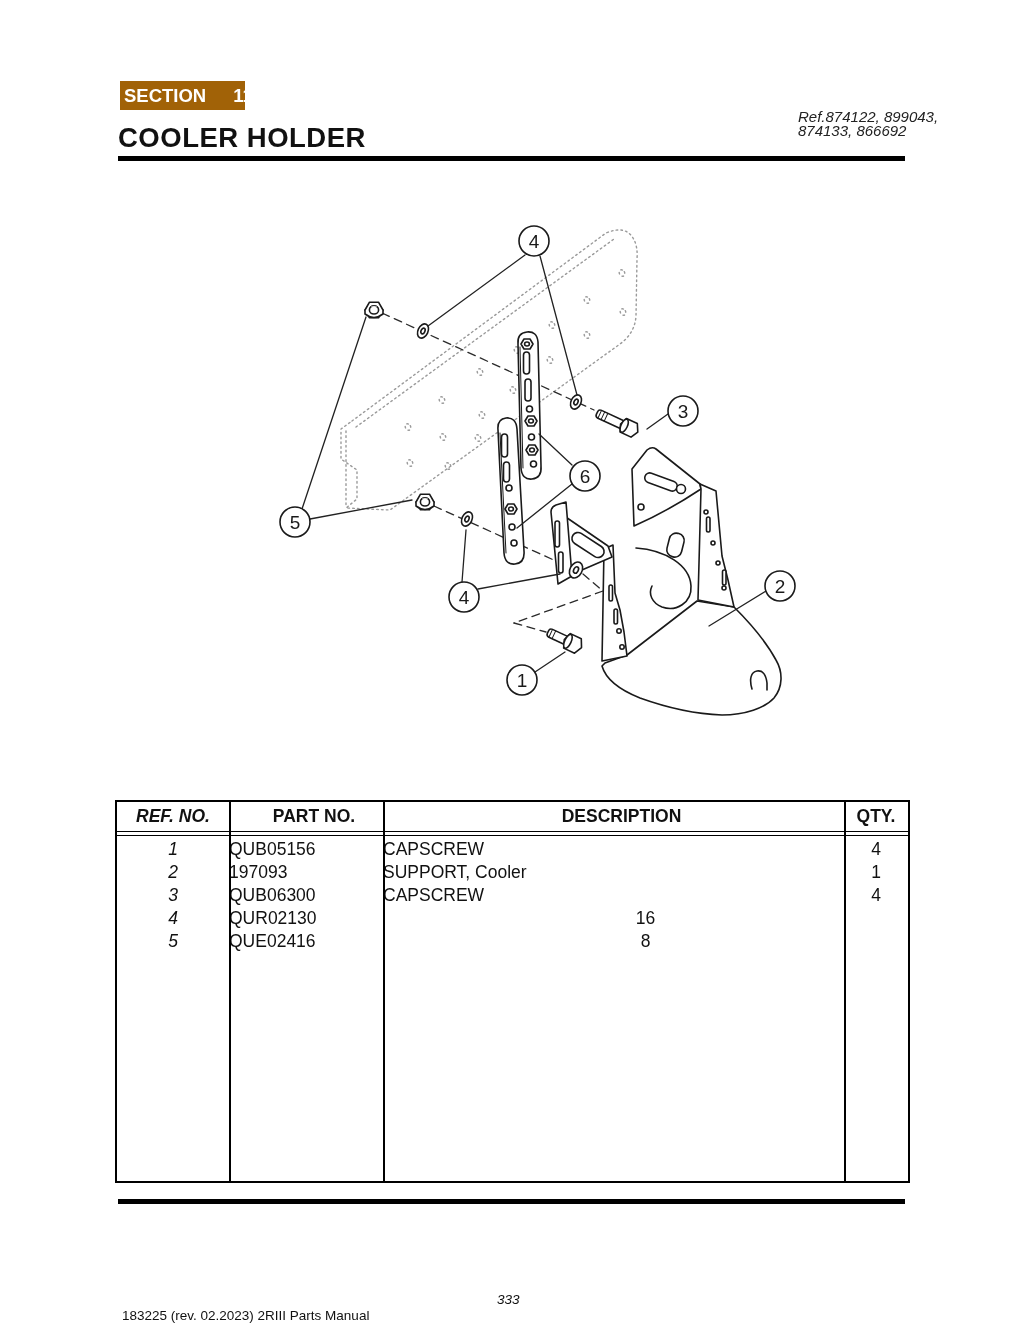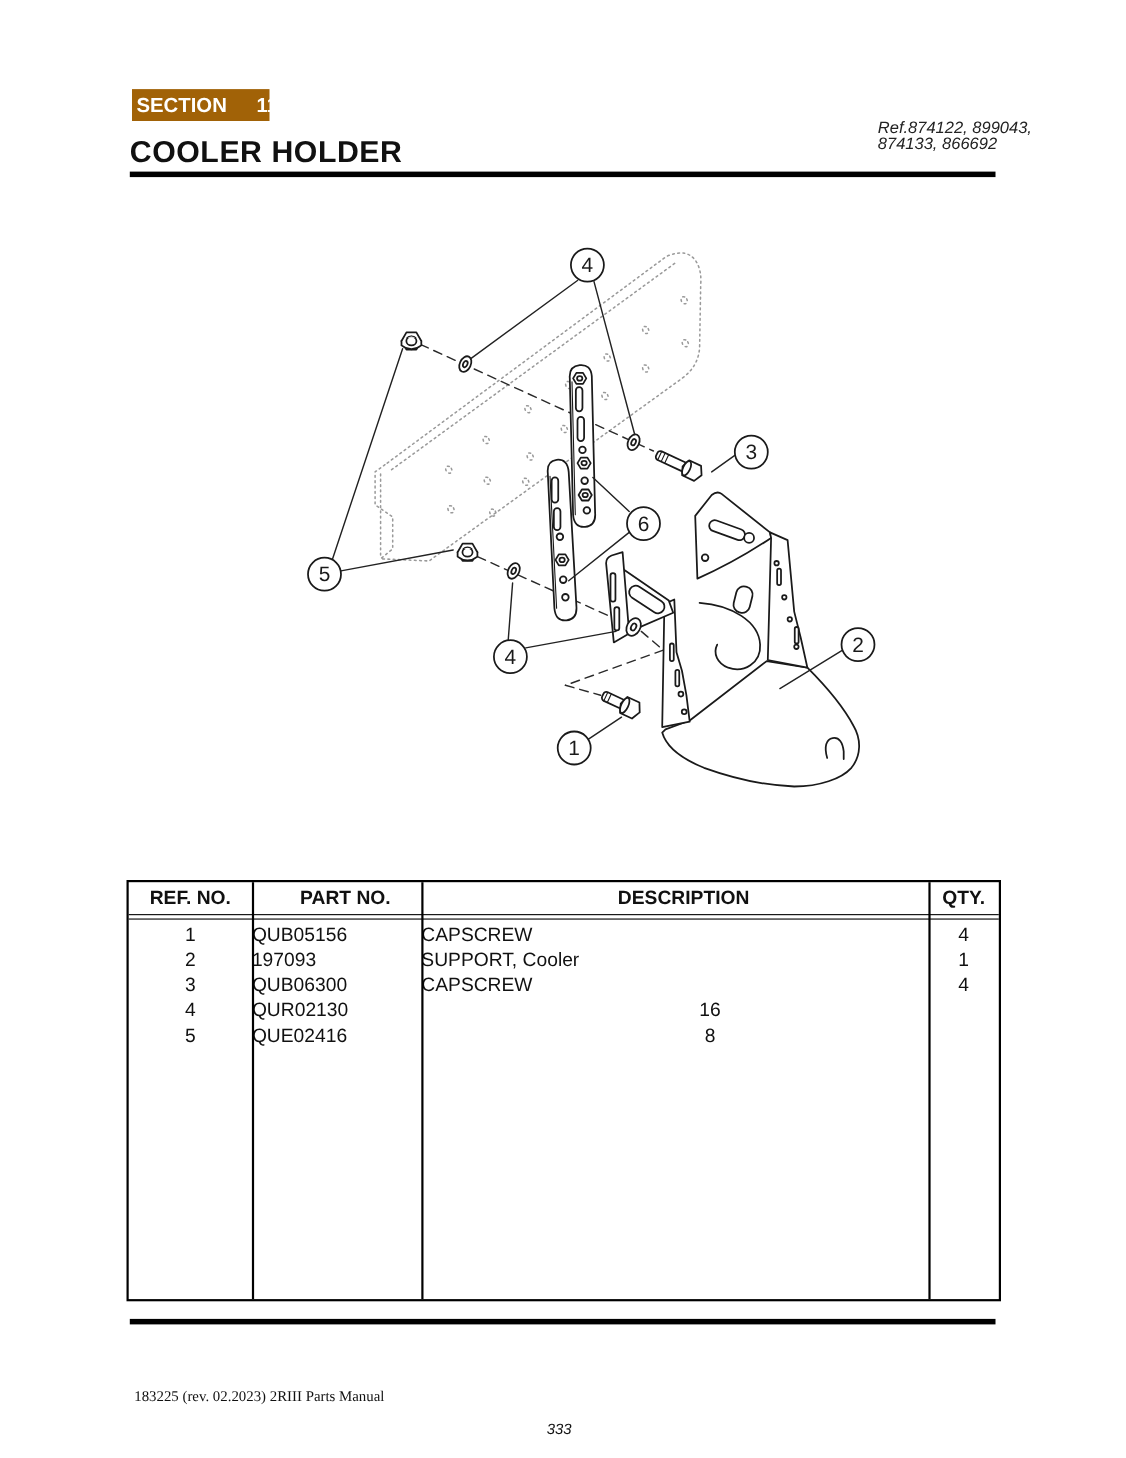--- a/index.html
+++ b/index.html
@@ -37,30 +37,30 @@
   .parts-table{
     left:115px;top:800px;width:795px;height:383px;border:2px solid #000;
     box-sizing:border-box;background:#fff;
   }
   .thead{display:flex;height:29px;border-bottom:1.6px solid #000;
     font-weight:bold;font-size:17.5px;align-items:center;}
   .thead .hcell{text-align:center;}
   .dbl-spacer{height:3px;border-bottom:1.6px solid #000;}
   .tbody{padding-top:2px;}
   .trow{display:flex;height:23px;line-height:23px;font-size:17.5px;}
-  .c0{width:112px;text-align:center;}
+  .c0{width:112px;text-align:center;font-style:italic;}
   .c1{width:154px;padding-left:0;box-sizing:border-box;}
   .c2{width:461px;box-sizing:border-box;}
   .c3{flex:1;text-align:center;}
   .thead .c1,.thead .c2{padding-left:16px;text-align:center;}
   .vline{position:absolute;top:0;bottom:0;width:1.6px;background:#000;}
   .v1{left:112px;} .v2{left:266px;} .v3{left:727px;}
 
   
-  .footer-left{left:122px;top:1262px;font-size:13.5px;font-family:Liberation Serif, serif;}
+  .footer-left{left:122px;top:1308px;font-size:13.5px;}
   .footer-page{left:497px;top:1292px;font-size:13.5px;font-style:italic;}
 </style>
 </head>
 <body>
 
 <div class="abs section-box">
   <span>SECTION</span>
   <span class="num">11</span>
 </div>
 <div class="abs page-title">COOLER HOLDER</div>

